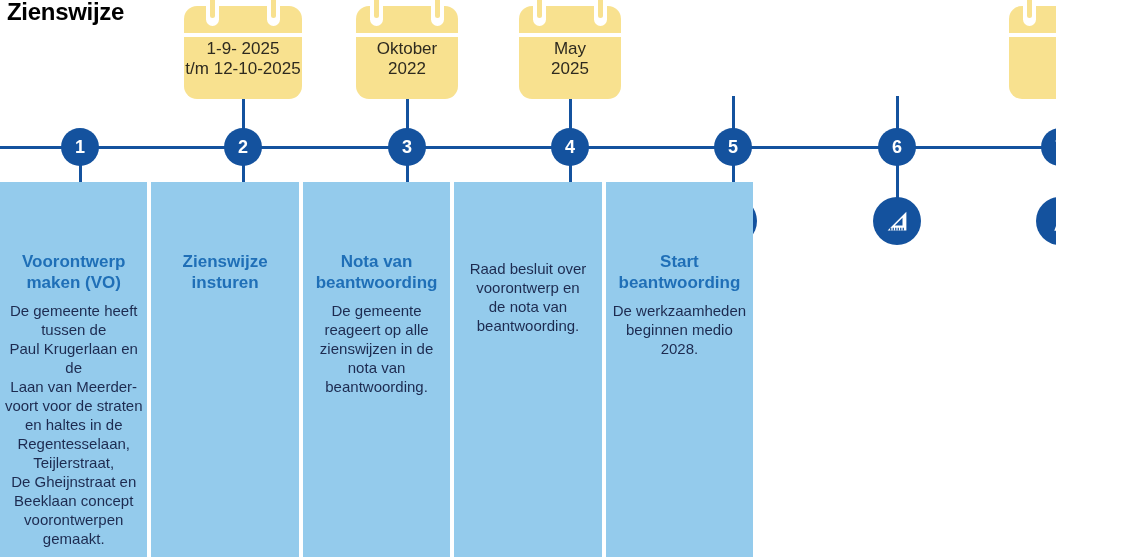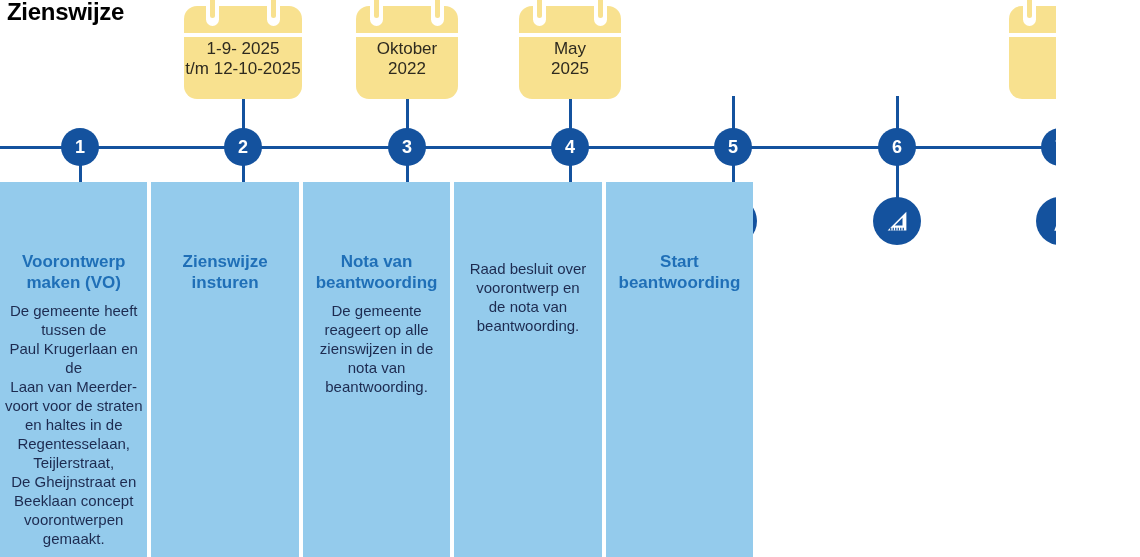--- a/index.html
+++ b/index.html
@@ -232,16 +232,19 @@
     </section>
     <section class="panel">
       <p class="pb">Raad besluit over
 voorontwerp en
 de nota van
 beantwoording.</p>
     </section>
     <section class="panel">
       <h2 class="ph">Start
 beantwoording</h2>
+      <p class="pb">De werkzaamheden
+beginnen medio
+2028.</p>
     </section>
   </div>
 
 </div>
 
 </body></html>

